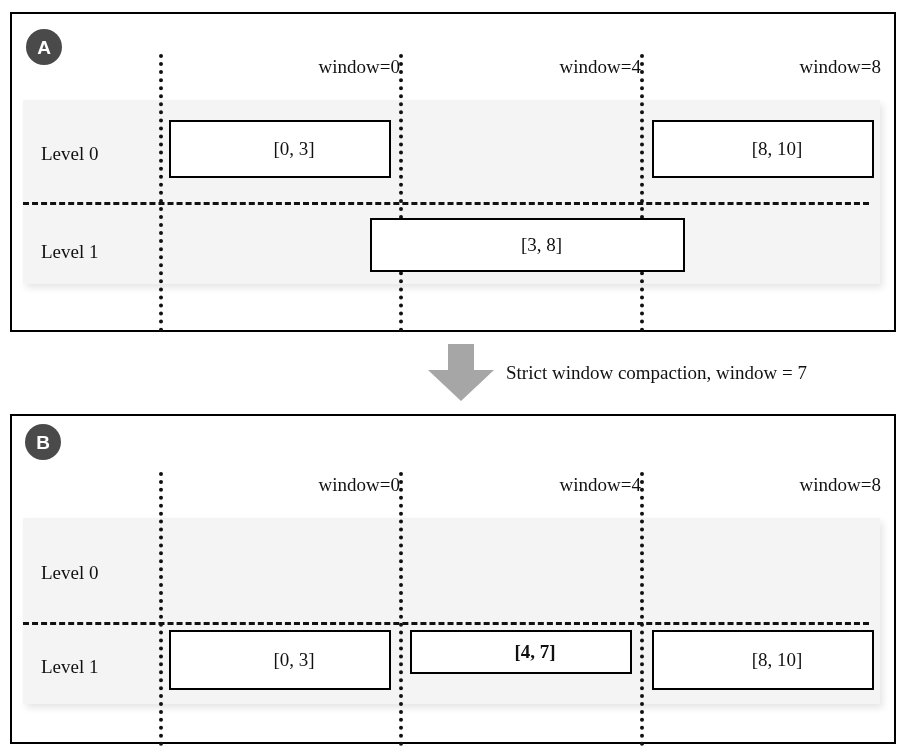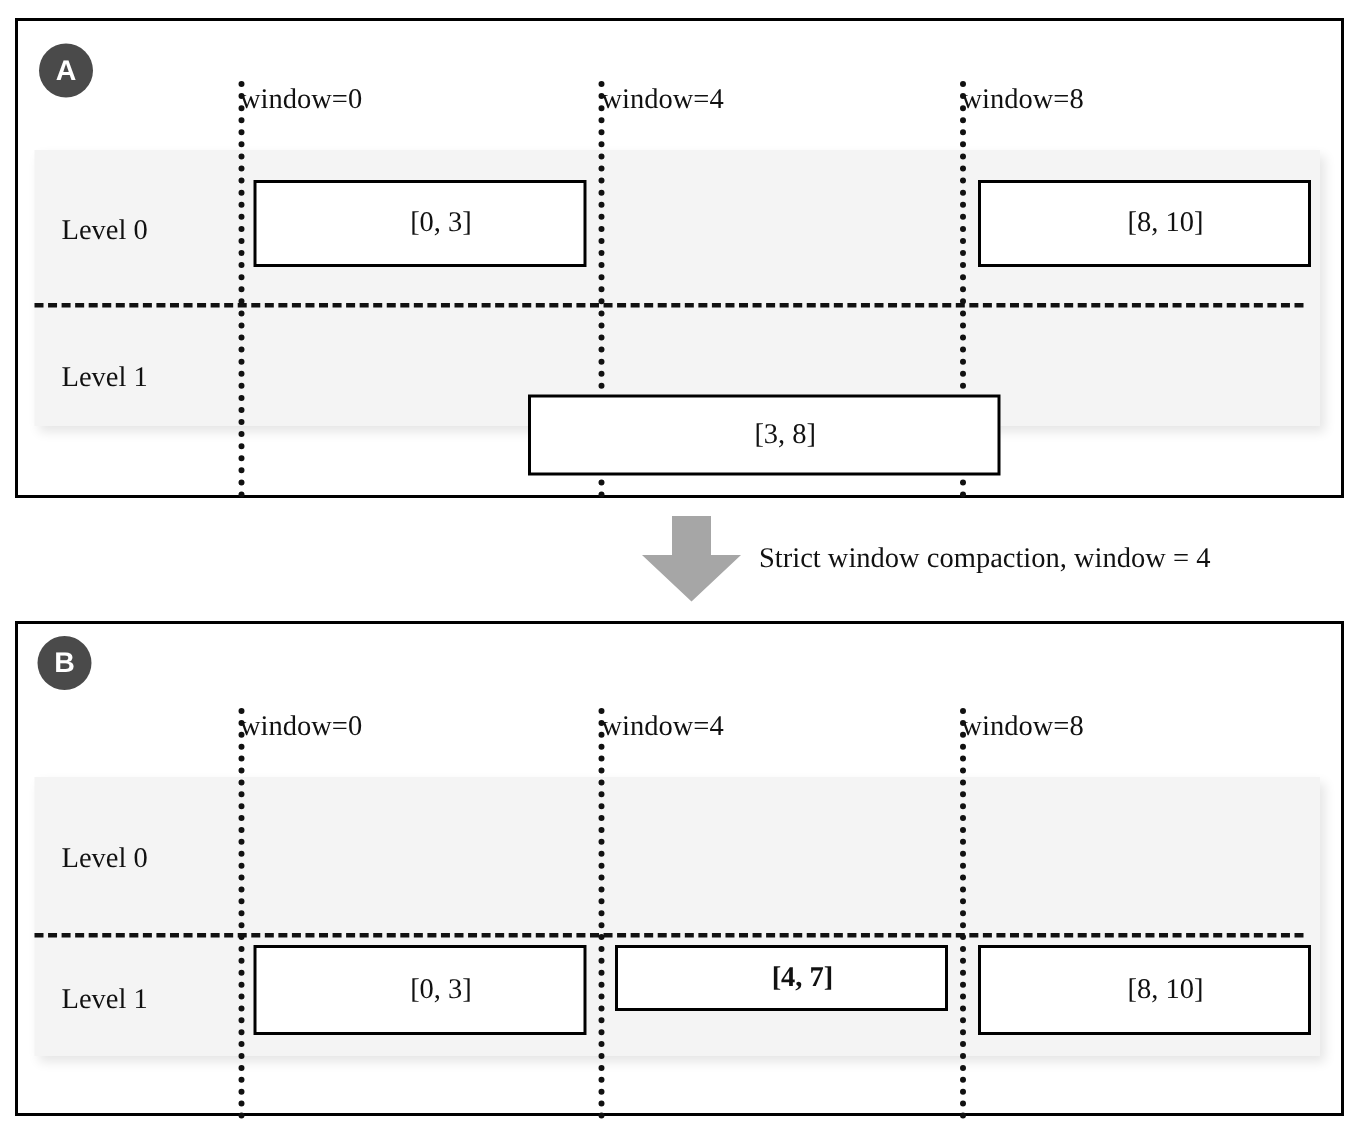--- a/index.html
+++ b/index.html
@@ -82,21 +82,21 @@
     border-top: 3px dashed #111111;
   }
   #ha { left: 11px; top: 188px; width: 846px; }
   #hb { left: 11px; top: 206px; width: 846px; }
 
   
   .winlabel {
     position: absolute;
     font-size: 19px;
     color: #111111;
-    text-align: left;
+    text-align: right;
     white-space: nowrap;
   }
 
   
   .levellabel {
     position: absolute;
     font-size: 19px;
     color: #111111;
     white-space: nowrap;
     text-align: right;
@@ -154,28 +154,28 @@
     <div class="levellabel" style="left:29px; top:227px;">Level 1</div>
 
     <div class="hdash" id="ha"></div>
 
     <div class="vdot" id="va-0"></div>
     <div class="vdot" id="va-1"></div>
     <div class="vdot" id="va-2"></div>
 
     <div class="ivbox" style="left:157px; top:106px; width:222px; height:58px;">[0, 3]</div>
     <div class="ivbox" style="left:640px; top:106px; width:222px; height:58px;">[8, 10]</div>
-    <div class="ivbox" style="left:340px; top:204px; width:315px; height:54px;margin-top:45px;">[3, 8]</div>
+    <div class="ivbox" style="left:358px; top:204px; width:315px; height:54px;">[3, 8]</div>
   </div>
 
   <div id="transition">
     <svg id="arrow-down" viewBox="0 0 70 58">
       <polygon points="22,0 48,0 48,26 68,26 35,57 2,26 22,26" fill="#a6a6a6"></polygon>
     </svg>
-    <div id="transition-label">Strict window compaction, window = 4</div>
+    <div id="transition-label">Strict window compaction, window = 7</div>
   </div>
 
   <div class="panel" id="panel-b">
 
     <div class="grayband" id="band-b"></div>
 
     <div class="badge" id="badge-b">B</div>
 
     <div class="winlabel" style="left:148px; top:58px; width:240px;">window=0</div>
     <div class="winlabel" style="left:389px; top:58px; width:240px;">window=4</div>

